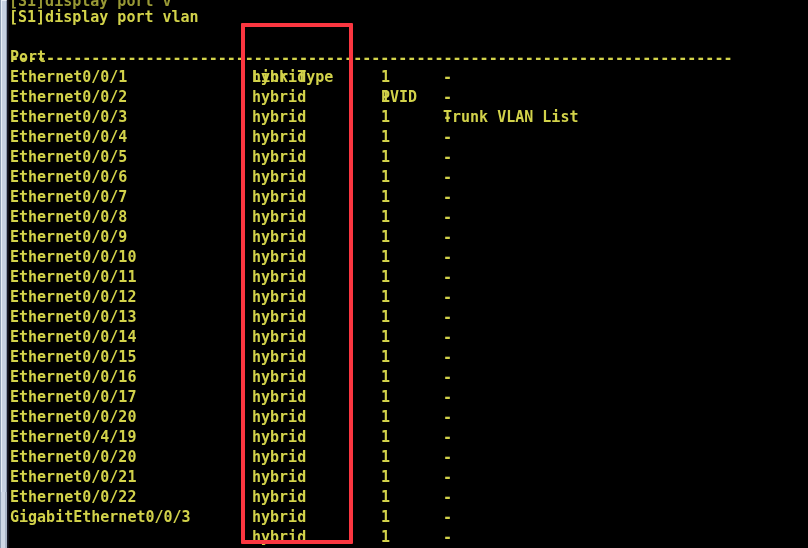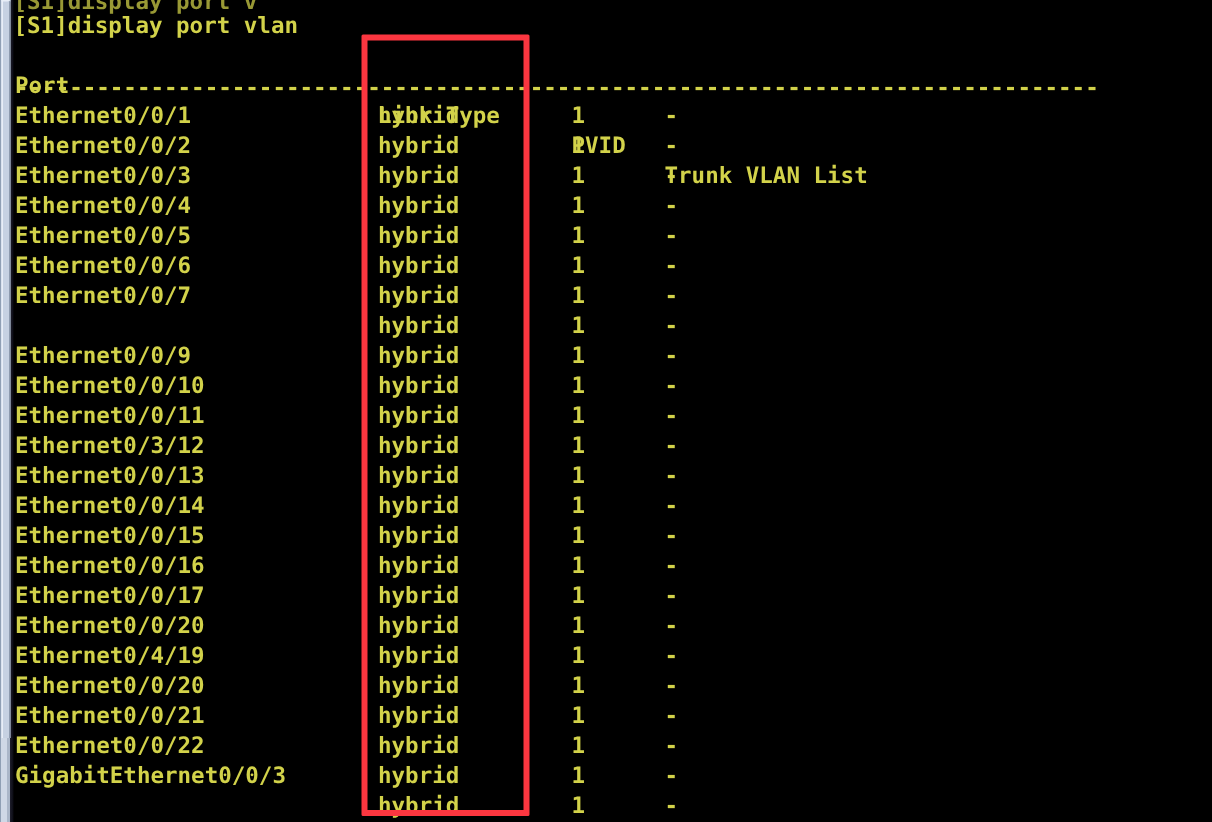--- a/index.html
+++ b/index.html
@@ -198,20 +198,21 @@
           <span class="cell col-pvid">1</span>
           <span class="cell col-trunk">-</span>
         </div>
         <div class="row">
           <span class="cell col-port">Ethernet0/0/7</span>
           <span class="cell col-link">hybrid</span>
           <span class="cell col-pvid">1</span>
           <span class="cell col-trunk">-</span>
         </div>
         <div class="row">
+          <span class="cell col-port">Ethernet0/0/8</span>
           <span class="cell col-link">hybrid</span>
           <span class="cell col-pvid">1</span>
           <span class="cell col-trunk">-</span>
         </div>
         <div class="row">
           <span class="cell col-port">Ethernet0/0/9</span>
           <span class="cell col-link">hybrid</span>
           <span class="cell col-pvid">1</span>
           <span class="cell col-trunk">-</span>
         </div>
@@ -221,21 +222,21 @@
           <span class="cell col-pvid">1</span>
           <span class="cell col-trunk">-</span>
         </div>
         <div class="row">
           <span class="cell col-port">Ethernet0/0/11</span>
           <span class="cell col-link">hybrid</span>
           <span class="cell col-pvid">1</span>
           <span class="cell col-trunk">-</span>
         </div>
         <div class="row">
-          <span class="cell col-port">Ethernet0/3/12</span>
+          <span class="cell col-port">Ethernet0/0/12</span>
           <span class="cell col-link">hybrid</span>
           <span class="cell col-pvid">1</span>
           <span class="cell col-trunk">-</span>
         </div>
         <div class="row">
           <span class="cell col-port">Ethernet0/0/13</span>
           <span class="cell col-link">hybrid</span>
           <span class="cell col-pvid">1</span>
           <span class="cell col-trunk">-</span>
         </div>

